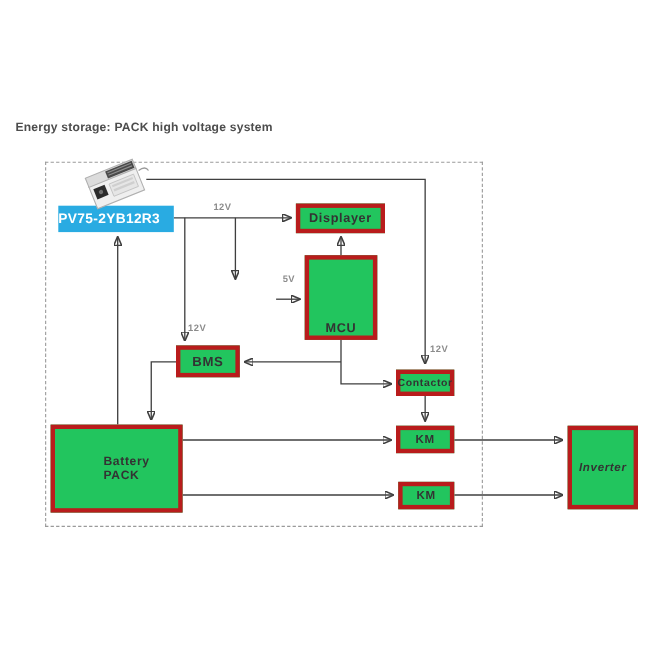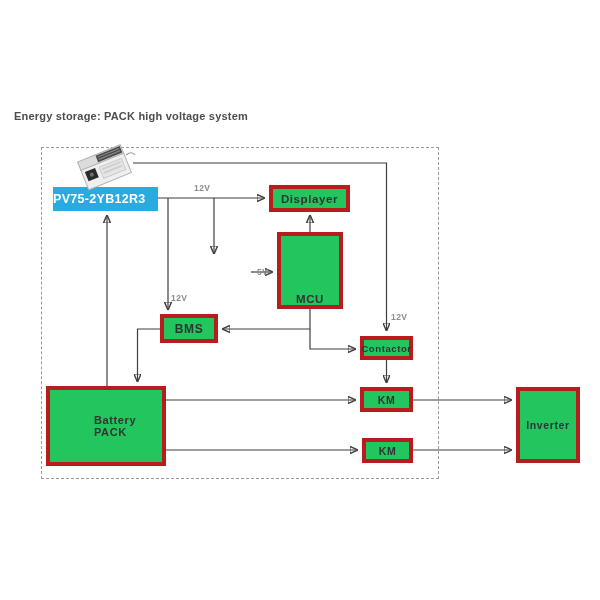--- a/index.html
+++ b/index.html
@@ -99,22 +99,22 @@
   </div>
   <div class="node" style="left:360px;top:387px;width:53px;height:25px;font-size:10.5px;">
     <span>KM</span>
   </div>
   <div class="node" style="left:362px;top:438px;width:51px;height:25px;font-size:10.5px;">
     <span>KM</span>
   </div>
   <div class="node" style="left:46px;top:386px;width:120px;height:80px;font-size:11px;padding-left:44px;">
     <span>Battery PACK</span>
   </div>
-  <div class="node" style="left:516px;top:387px;width:64px;height:76px;font-size:10.5px;">
+  <div class="node" style="left:516px;top:387px;width:64px;height:76px;font-size:10.5px;font-style:italic;">
     <span>Inverter</span>
   </div>
 
   <span class="vlabel" style="left:194px;top:183px;">12V</span>
   <span class="vlabel" style="left:171px;top:293px;">12V</span>
   <span class="vlabel" style="left:391px;top:312px;">12V</span>
-  <span class="vlabel" style="left:257px;top:267px;">5V</span>
+  <span class="vlabel" style="left:257px;top:248px;">5V</span>
 
 </div>
 
 </body></html>

